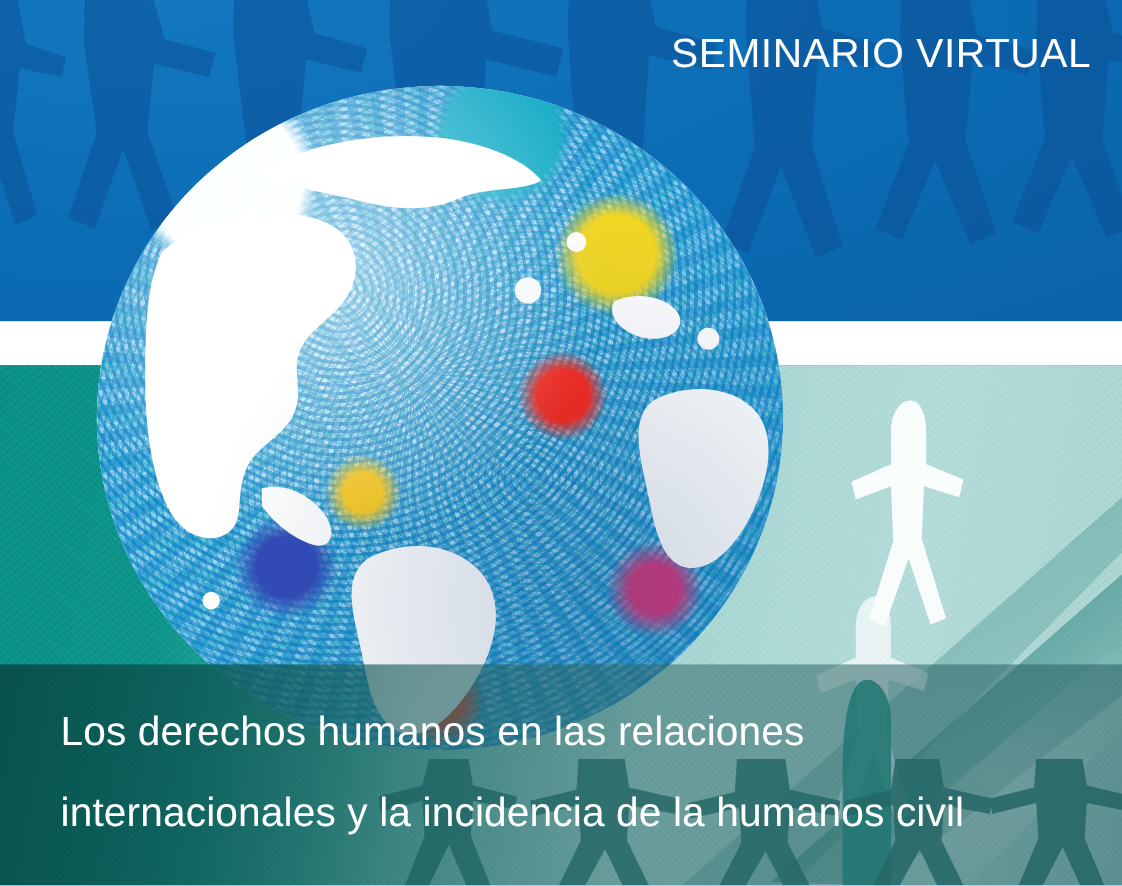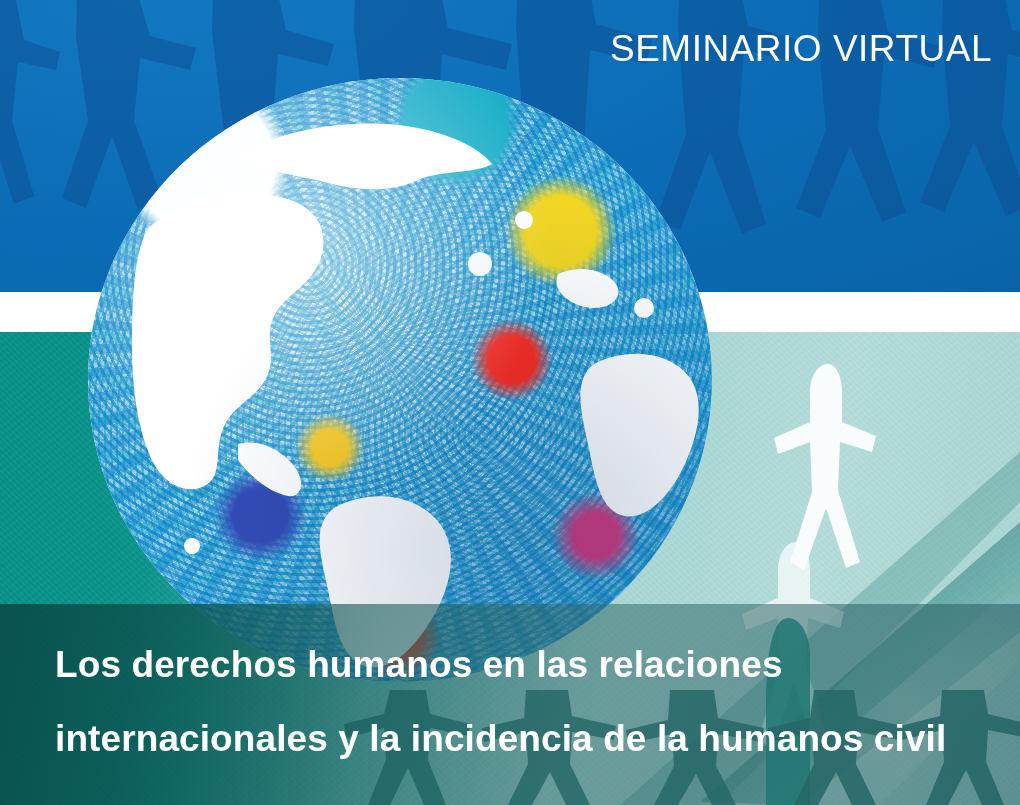--- a/index.html
+++ b/index.html
@@ -121,21 +121,21 @@
       rgba(12,86,82,.80) 18%,
       rgba(30,96,95,.62) 36%,
       rgba(48,104,104,.52) 55%,
       rgba(44,100,102,.55) 78%,
       rgba(38,96,98,.58) 100%);
   }
   .title{
     position:absolute;left:55px;top:628px;width:950px;
     color:#ffffff;
     font-size:37px;
-    font-weight:700;
+    font-weight:400;
     line-height:74px;
     letter-spacing:.1px;
   }
   .title .line{ display:block; white-space:nowrap; }
 </style>
 </head>
 <body>
 
 <div class="banner">
 

